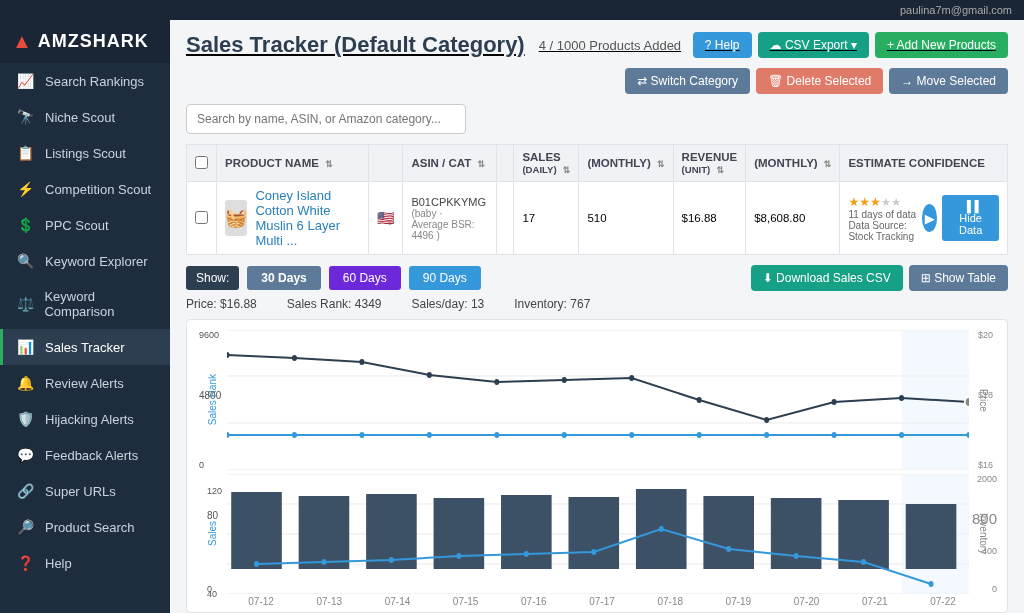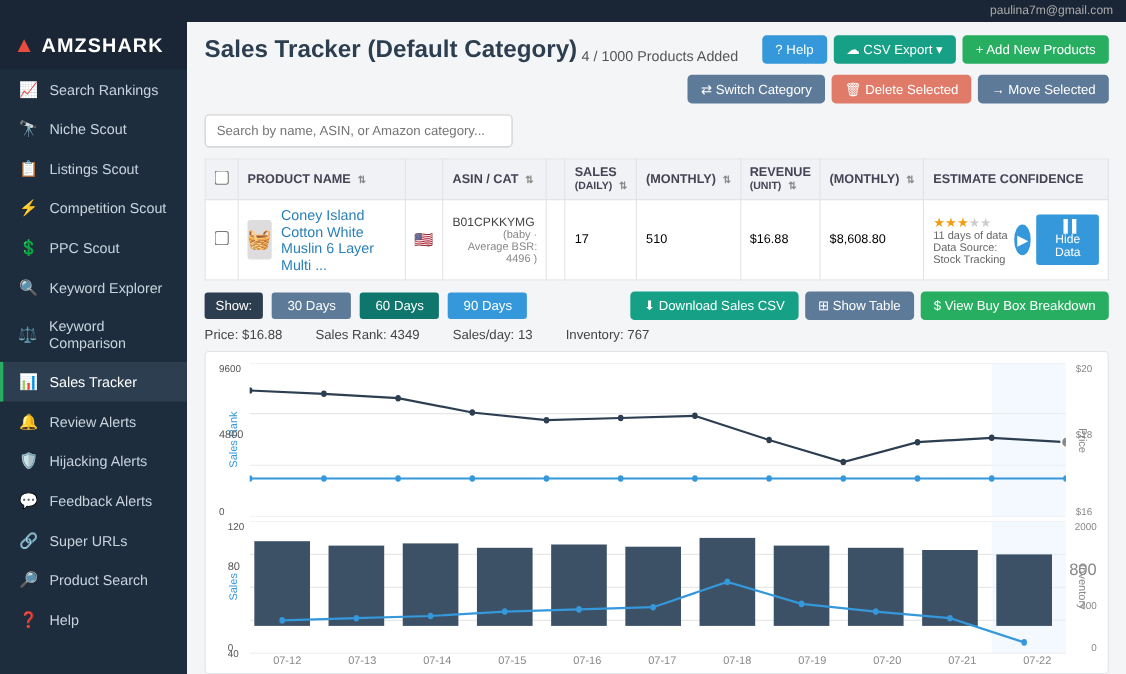--- a/index.html
+++ b/index.html
@@ -67,22 +67,24 @@
     
     .main-content {
       flex: 1;
       overflow-y: auto;
       background: #f4f5f7;
       padding: 12px 16px;
     }
 
     .page-header {
       display: flex;
-      align-items: flex-end;
+      align-items: center;
+      gap: 10px;
       margin-bottom: 10px;
+      text-decoration: underline;
     }
     .page-title {
       font-size: 22px;
       font-weight: 600;
       color: #2c3e50;
     }
     .products-added-badge {
       font-size: 13px;
       color: #555;
       margin-left: 4px;
@@ -162,21 +164,21 @@
       border-radius: 3px;
       display: flex;
       align-items: center;
       justify-content: center;
       color: #888;
       font-size: 18px;
     }
     .product-info { display: flex; align-items: center; gap: 8px; }
     .product-name { font-size: 13px; color: #2980b9; }
     .asin-info { font-size: 11px; color: #444; }
-    .asin-sub { font-size: 10px; color: #888; text-align: right; }
+    .asin-sub { font-size: 10px; color: #888; }
 
     .flag { font-size: 14px; }
 
     .stars { color: #f39c12; font-size: 12px; }
     .stars-empty { color: #ccc; }
     .confidence-text { font-size: 10px; color: #666; }
 
     .row-actions { display: flex; gap: 5px; align-items: center; }
     .btn-circle {
       width: 28px; height: 28px;
@@ -213,22 +215,22 @@
       font-size: 12px;
     }
     .day-btn {
       padding: 5px 14px;
       border: none;
       border-radius: 3px;
       cursor: pointer;
       font-size: 12px;
       color: #fff;
     }
-    .day-btn-30 { background: #5d7a99; }
-    .day-btn-60 { background: #0f766e; }
+    .day-btn-30 { background: #5d7a99; font-weight: bold; }
+    .day-btn-60 { background: #6d28d9; }
     .day-btn-90 { background: #3498db; }
     .chart-right-actions {
       margin-left: auto;
       display: flex;
       gap: 6px;
     }
 
     .chart-stats {
       display: flex;
       gap: 30px;
@@ -411,21 +413,20 @@
     </table>
 
     <div class="chart-controls">
       <span class="show-label">Show:</span>
       <button class="day-btn day-btn-30">30 Days</button>
       <button class="day-btn day-btn-60">60 Days</button>
       <button class="day-btn day-btn-90">90 Days</button>
       <div class="chart-right-actions">
         <button class="btn btn-teal">⬇ Download Sales CSV</button>
         <button class="btn btn-gray-blue">⊞ Show Table</button>
-        <button class="btn btn-green">$ View Buy Box Breakdown</button>
       </div>
     </div>
 
     <div class="chart-stats">
       <span>
         <span>Price:</span>
         <span>$16.88</span>
       </span>
       <span>
         <span>Sales Rank:</span>
@@ -535,21 +536,21 @@
             <circle cx="275" cy="82" r="3" fill="#3498db"></circle>
             <circle cx="355" cy="80" r="3" fill="#3498db"></circle>
             <circle cx="435" cy="78" r="3" fill="#3498db"></circle>
             <circle cx="515" cy="55" r="3" fill="#3498db"></circle>
             <circle cx="595" cy="75" r="3" fill="#3498db"></circle>
             <circle cx="675" cy="82" r="3" fill="#3498db"></circle>
             <circle cx="755" cy="88" r="3" fill="#3498db"></circle>
             <circle cx="835" cy="110" r="3" fill="#3498db"></circle>
           </svg>
           
-          <div style="position:absolute; left:-20px; top:0; font-size:9px; color:#555;text-align:center;">120</div>
+          <div style="position:absolute; left:-20px; top:12px; font-size:9px; color:#555;text-align:center;">120</div>
           <div style="position:absolute; left:-20px; top:30%; font-size:10px; color:#555;">80</div>
           <div style="position:absolute; left:-20px; top:60%; font-size:9px; color:#555;margin-top:43px;">40</div>
           <div style="position:absolute; left:-20px; bottom:0; font-size:9px; color:#555;">0</div>
           
           <div style="position:absolute; right:-28px; top:0; font-size:9px; color:#888;">2000</div>
           <div style="position:absolute; right:-28px; top:30%; font-size:15px; color:#888;">800</div>
           <div style="position:absolute; right:-28px; top:60%; font-size:9px; color:#888;">400</div>
           <div style="position:absolute; right:-28px; bottom:0; font-size:9px; color:#888;">0</div>
         </div>
         <div style="width:28px; display:flex; align-items:center; justify-content:center;">

